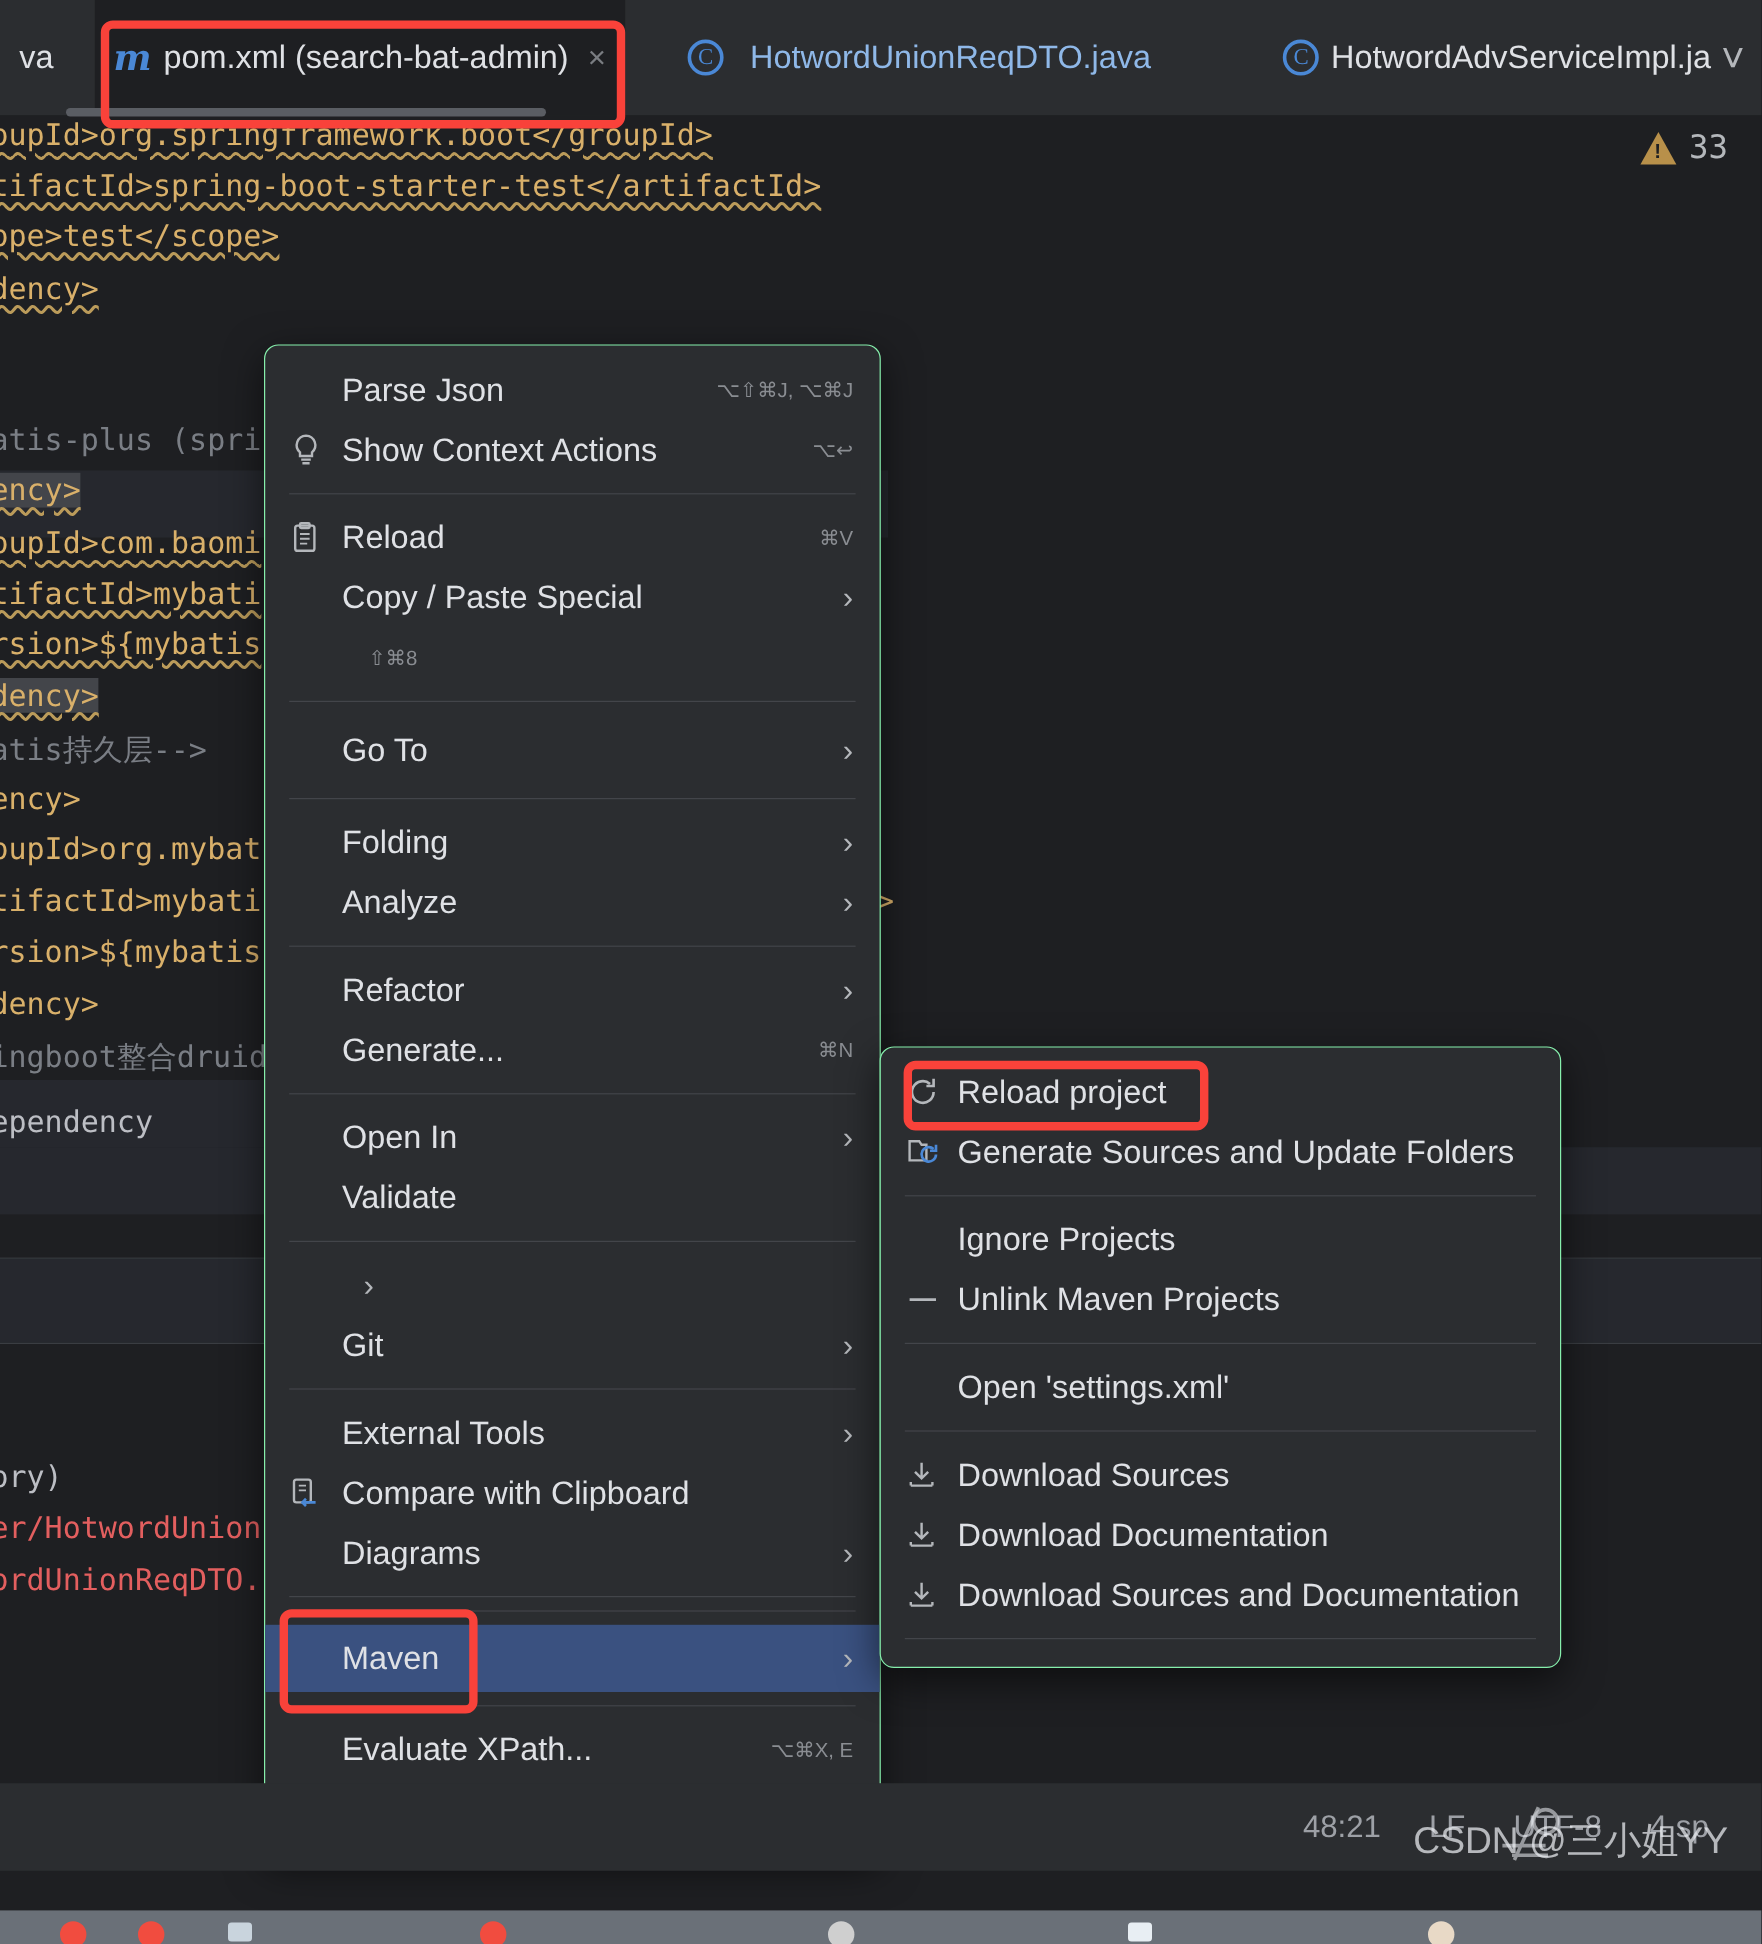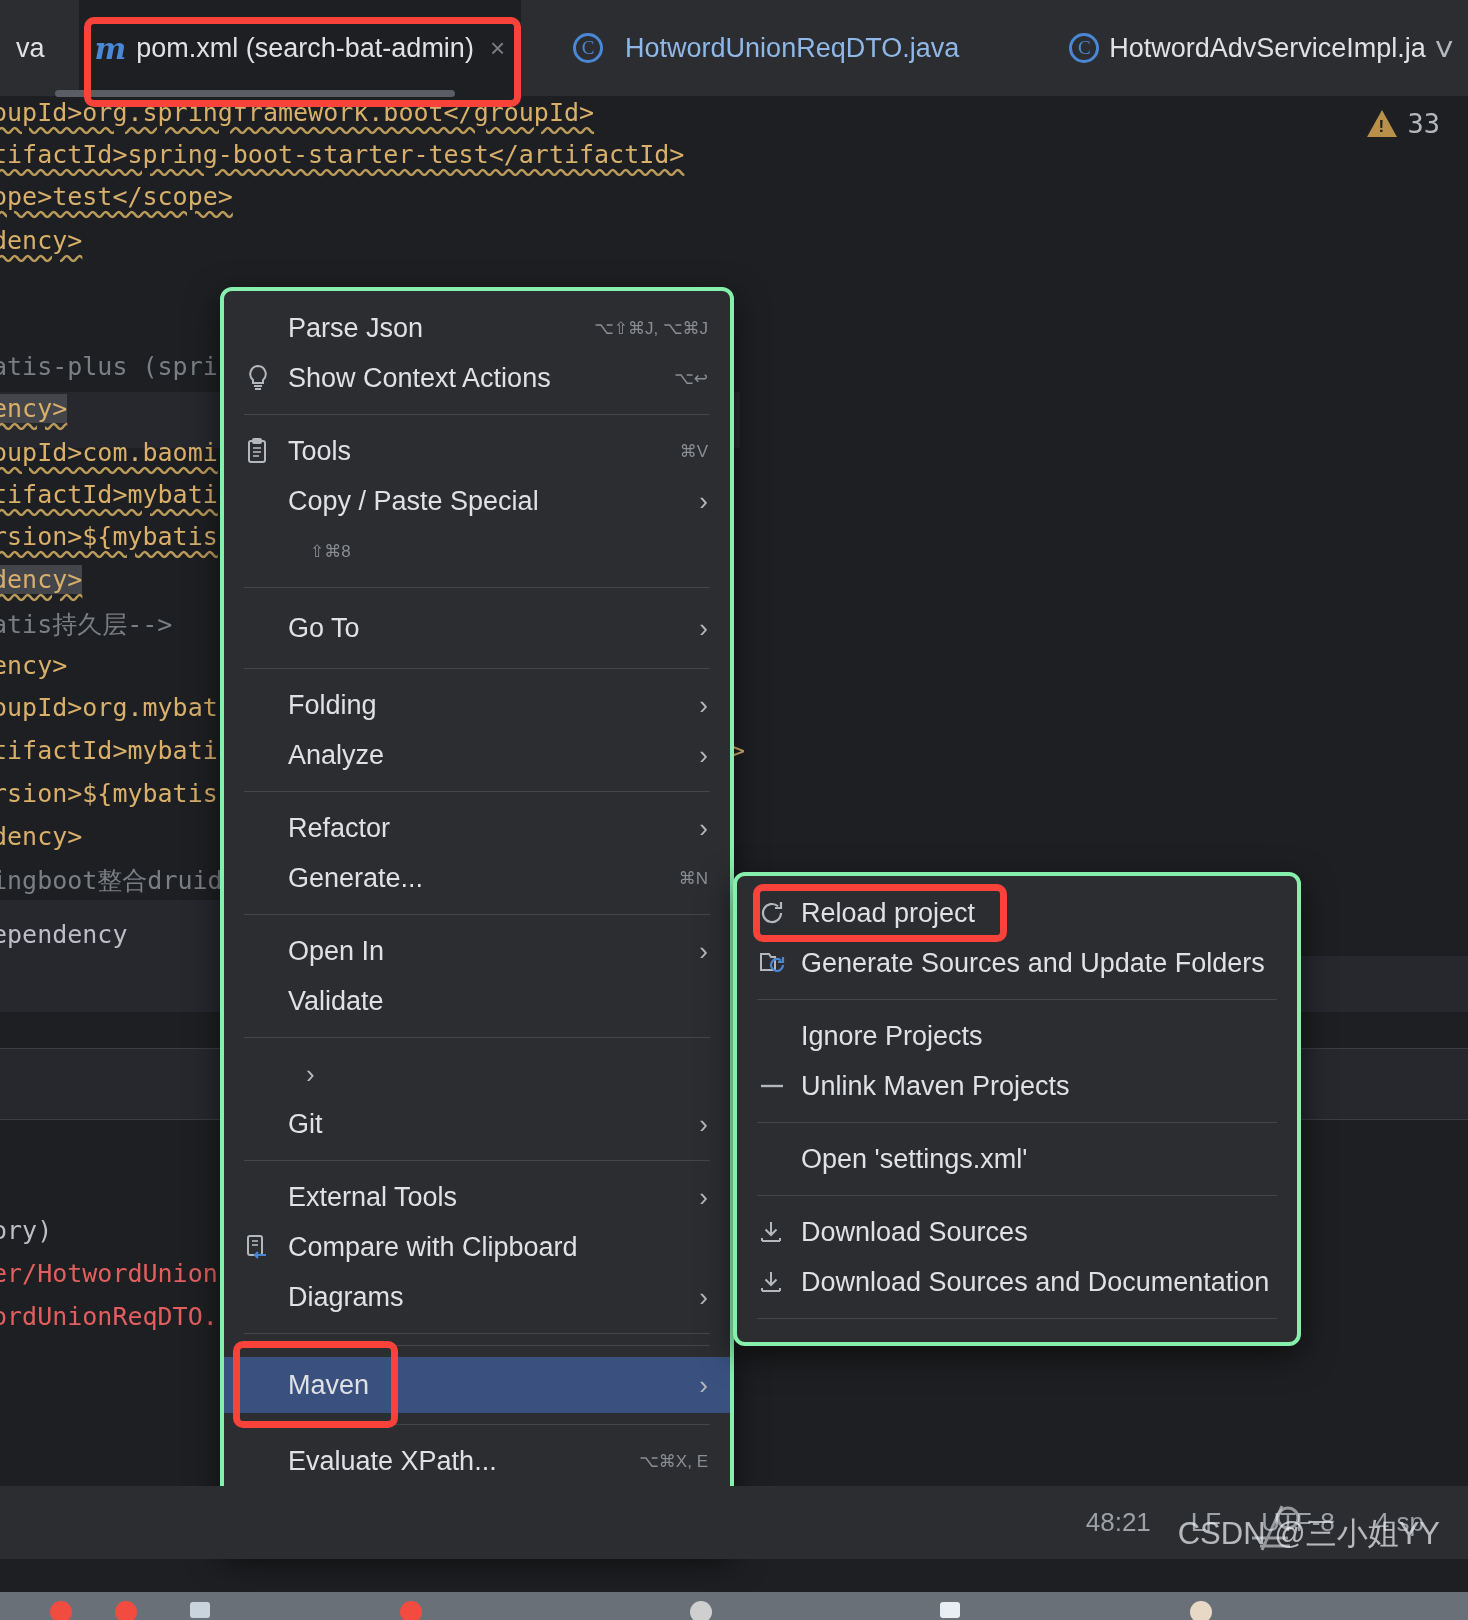--- a/index.html
+++ b/index.html
@@ -85,21 +85,21 @@
     font-weight: bold;
   }
   .editor-rule {
     position: absolute; left: 0; width: 1468px; height: 1px; background: #3a3d42;
   }
 
   
   .menu {
     position: absolute;
     background: #2b2d30;
-    border: 4px solid #86efac;
+    border: 1px solid #86efac;
     border-radius: 12px;
     box-shadow: 0 10px 32px rgba(0,0,0,0.55);
     padding: 12px 0;
     font-size: 27px;
     color: #dfe1e5;
   }
   #main-menu { left: 220px; top: 287px; width: 514px; }
   #sub-menu  { left: 733px; top: 872px; width: 568px; }
 
   .mi {
@@ -260,21 +260,21 @@
     <div class="mi">
       <span class="mi-icon">
         <svg width="22" height="26" viewBox="0 0 22 26">
             <rect x="3" y="3" width="16" height="21" rx="2" fill="none" stroke="#b4b7bb" stroke-width="2"></rect>
             <rect x="7" y="1" width="8" height="4" rx="1" fill="none" stroke="#b4b7bb" stroke-width="2"></rect>
             <line x1="7" y1="10" x2="15" y2="10" stroke="#b4b7bb" stroke-width="1.6"></line>
             <line x1="7" y1="14" x2="15" y2="14" stroke="#b4b7bb" stroke-width="1.6"></line>
             <line x1="7" y1="18" x2="13" y2="18" stroke="#b4b7bb" stroke-width="1.6"></line>
           </svg>
       </span>
-      <span class="mi-label">Tools</span>
+      <span class="mi-label">Reload</span>
       <span class="mi-accel">⌘V</span>
     </div>
 
     <div class="mi">
       <span class="mi-icon"></span>
       <span class="mi-label">Copy / Paste Special</span>
       <span class="mi-arrow">›</span>
     </div>
 
     <div class="mi">
@@ -447,20 +447,29 @@
     <div class="mi">
       <span class="mi-icon">
         <svg width="24" height="24" viewBox="0 0 24 24">
             <path d="M12 2v13M6.5 9.5 12 15l5.5-5.5" fill="none" stroke="#b4b7bb" stroke-width="2"></path>
             <path d="M3 18v3M21 18v3M3 21h18" fill="none" stroke="#b4b7bb" stroke-width="2"></path>
           </svg>
       </span>
       <span class="mi-label">Download Sources</span>
     </div>
 
+    <div class="mi">
+      <span class="mi-icon">
+        <svg width="24" height="24" viewBox="0 0 24 24">
+            <path d="M12 2v13M6.5 9.5 12 15l5.5-5.5" fill="none" stroke="#b4b7bb" stroke-width="2"></path>
+            <path d="M3 18v3M21 18v3M3 21h18" fill="none" stroke="#b4b7bb" stroke-width="2"></path>
+          </svg>
+      </span>
+      <span class="mi-label">Download Documentation</span>
+    </div>
 
     <div class="mi">
       <span class="mi-icon">
         <svg width="24" height="24" viewBox="0 0 24 24">
             <path d="M12 2v13M6.5 9.5 12 15l5.5-5.5" fill="none" stroke="#b4b7bb" stroke-width="2"></path>
             <path d="M3 18v3M21 18v3M3 21h18" fill="none" stroke="#b4b7bb" stroke-width="2"></path>
           </svg>
       </span>
       <span class="mi-label">Download Sources and Documentation</span>
     </div>

